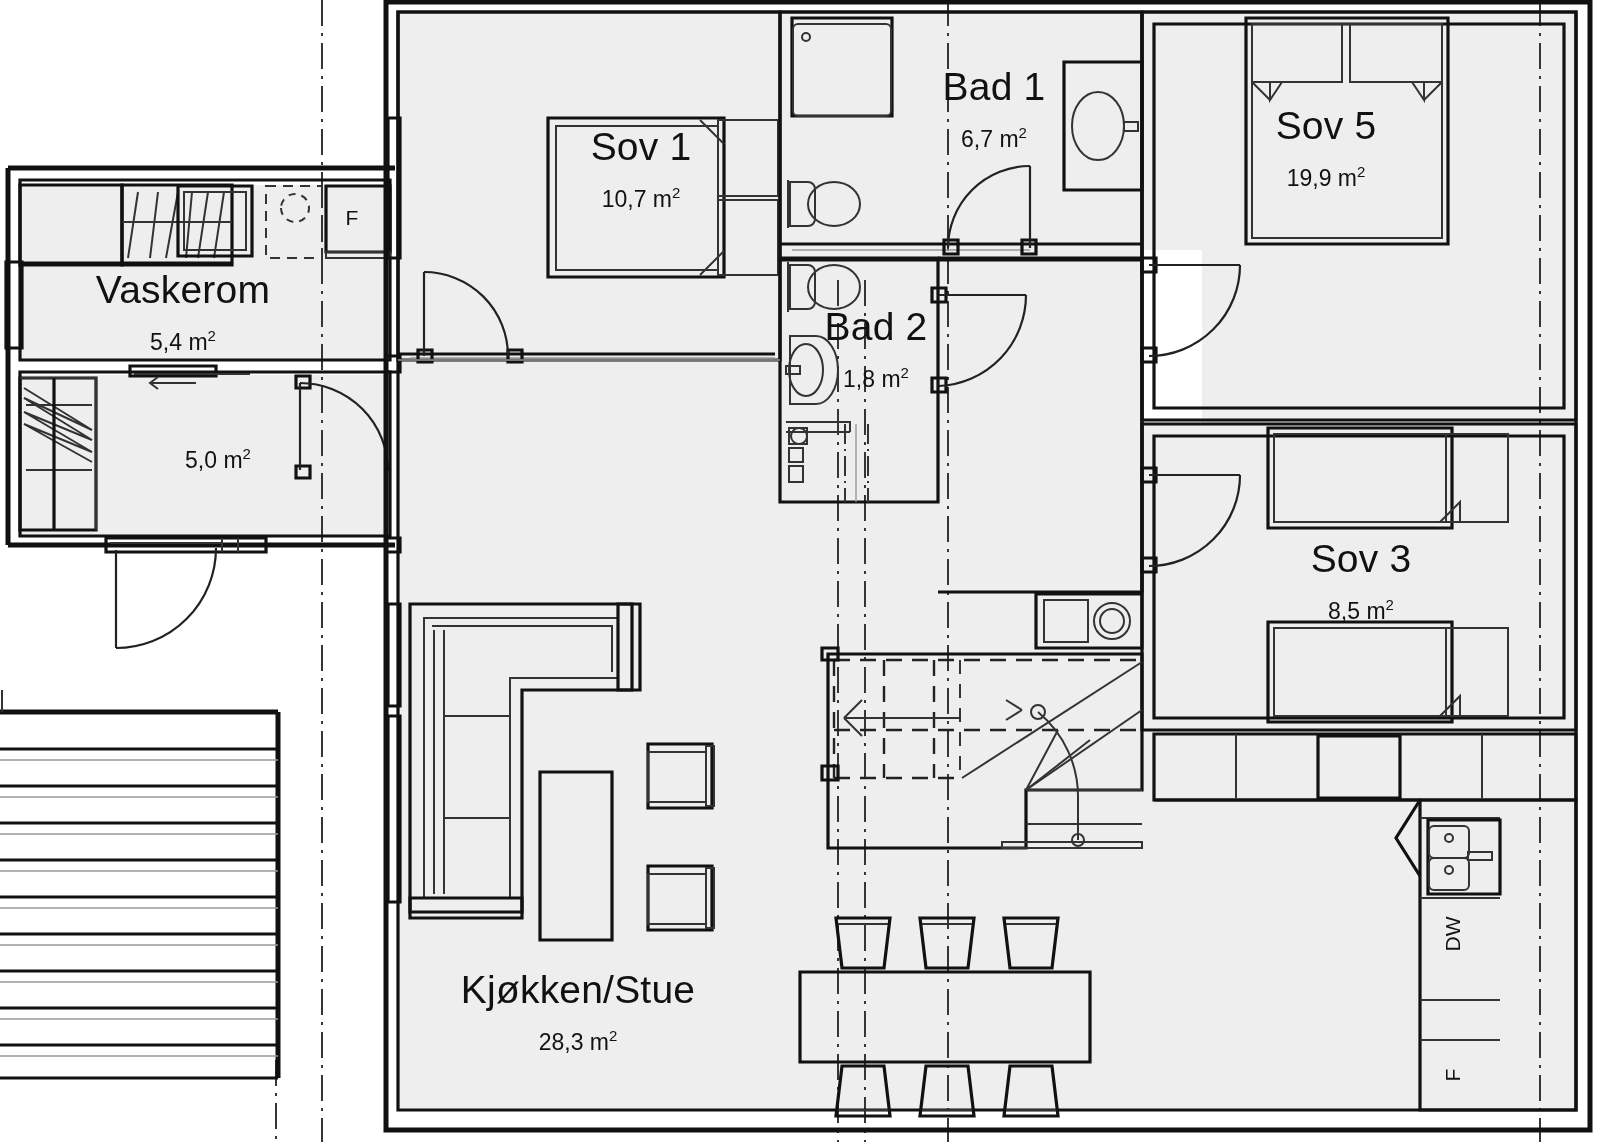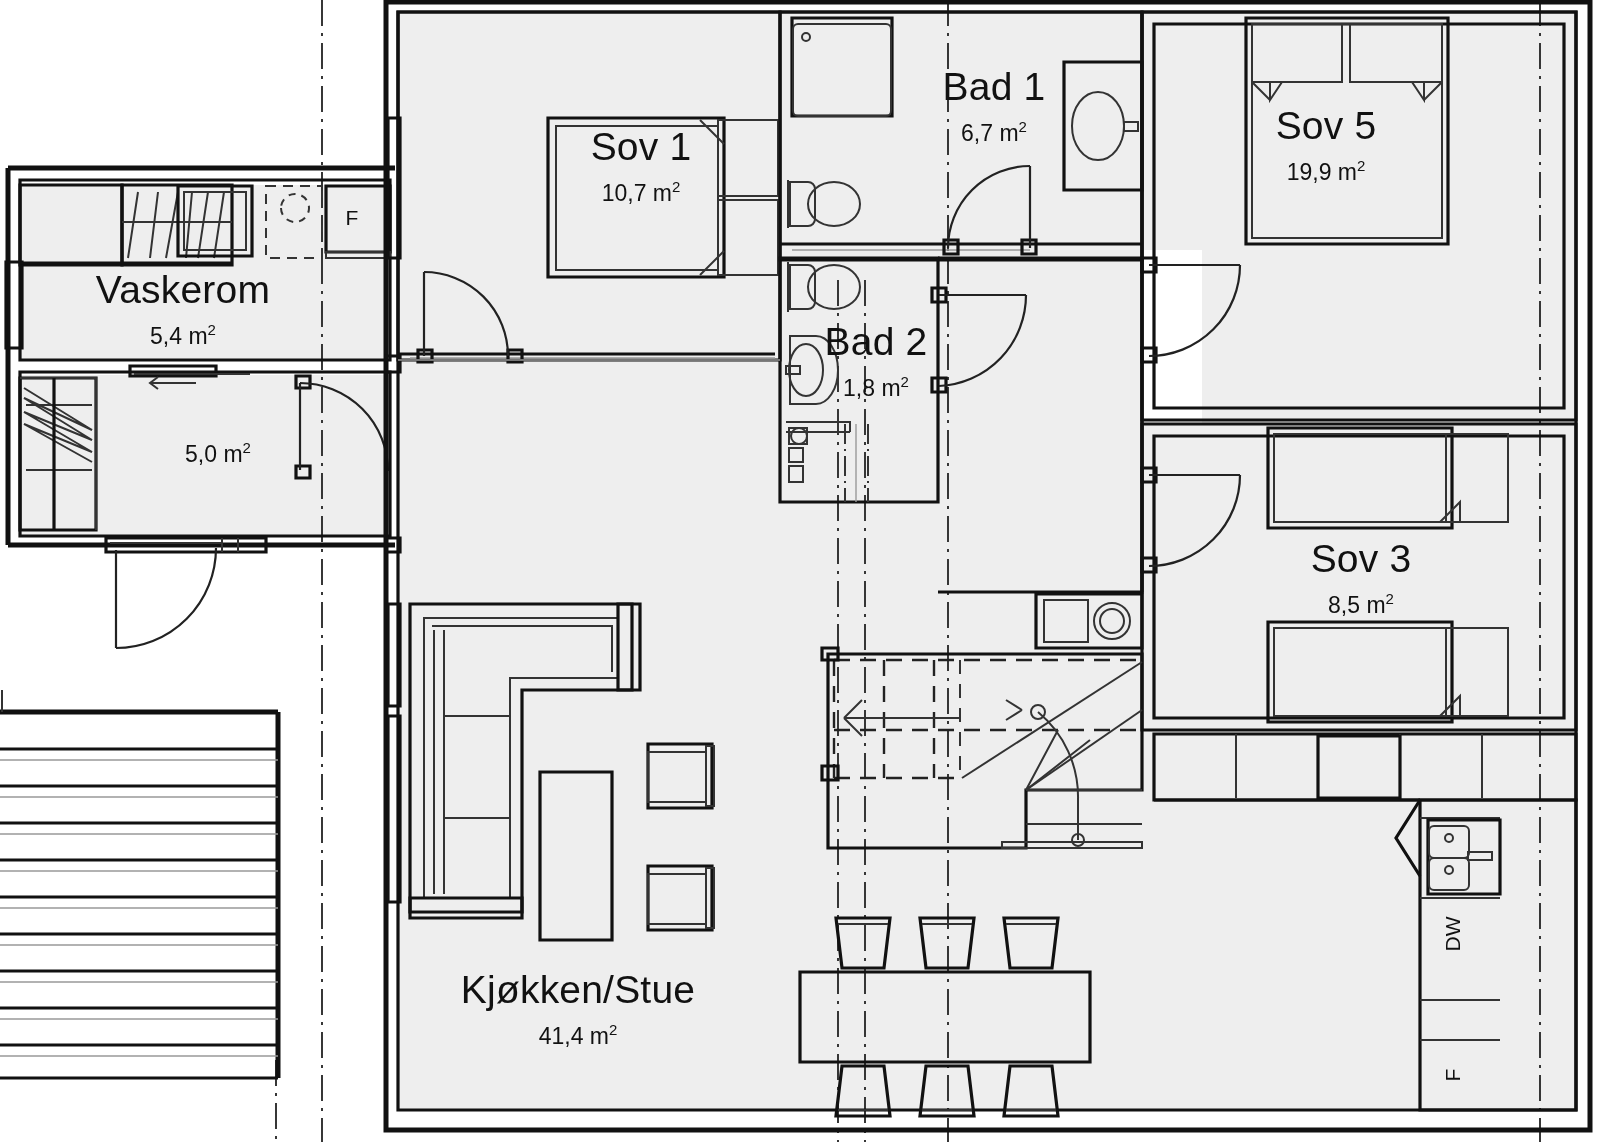--- a/index.html
+++ b/index.html
@@ -31,21 +31,21 @@
     pointer-events: none;
   }
   .room-label .rname {
     display: block;
     font-size: 39px;
     letter-spacing: 0.2px;
   }
   .room-label .rarea {
     display: block;
     font-size: 23px;
-    margin-top: 12px;
+    margin-top: 18px;
   }
   .room-label .rarea sup {
     font-size: 15px;
     vertical-align: super;
     line-height: 0;
   }
   .appliance-label {
     position: absolute;
     font-size: 21px;
     color: #111111;
@@ -369,38 +369,38 @@
   <div class="room-label" style="left:518px; top:125px; width:246px;">
     <span class="rname">Sov 1</span>
     <span class="rarea"><span>10,7 m</span><sup>2</sup></span>
   </div>
 
   <div class="room-label" style="left:871px; top:65px;  width:246px;">
     <span class="rname">Bad 1</span>
     <span class="rarea"><span>6,7 m</span><sup>2</sup></span>
   </div>
 
-  <div class="room-label" style="left:753px; top:320px; width:246px;">
+  <div class="room-label" style="left:753px; top:305px; width:246px;">
     <span class="rname">Bad 2</span>
     <span class="rarea"><span>1,8 m</span><sup>2</sup></span>
   </div>
 
   <div class="room-label" style="left:1203px; top:104px; width:246px;">
     <span class="rname">Sov 5</span>
     <span class="rarea"><span>19,9 m</span><sup>2</sup></span>
   </div>
 
   <div class="room-label" style="left:1238px; top:537px; width:246px;">
     <span class="rname">Sov 3</span>
     <span class="rarea"><span>8,5 m</span><sup>2</sup></span>
   </div>
 
   <div class="room-label" style="left:455px; top:968px; width:246px;">
     <span class="rname">Kjøkken/Stue</span>
-    <span class="rarea"><span>41,4 m</span><sup>2</sup></span>
+    <span class="rarea"><span>28,3 m</span><sup>2</sup></span>
   </div>
 
   <div class="appliance-label" style="left:332px; top:206px; width:40px;">F</div>
 
   <div class="appliance-label vert" style="left:1433px; top:922px; width:40px;">DW</div>
 
   <div class="appliance-label vert" style="left:1433px; top:1063px; width:40px;">F</div>
 
 </div>
 

